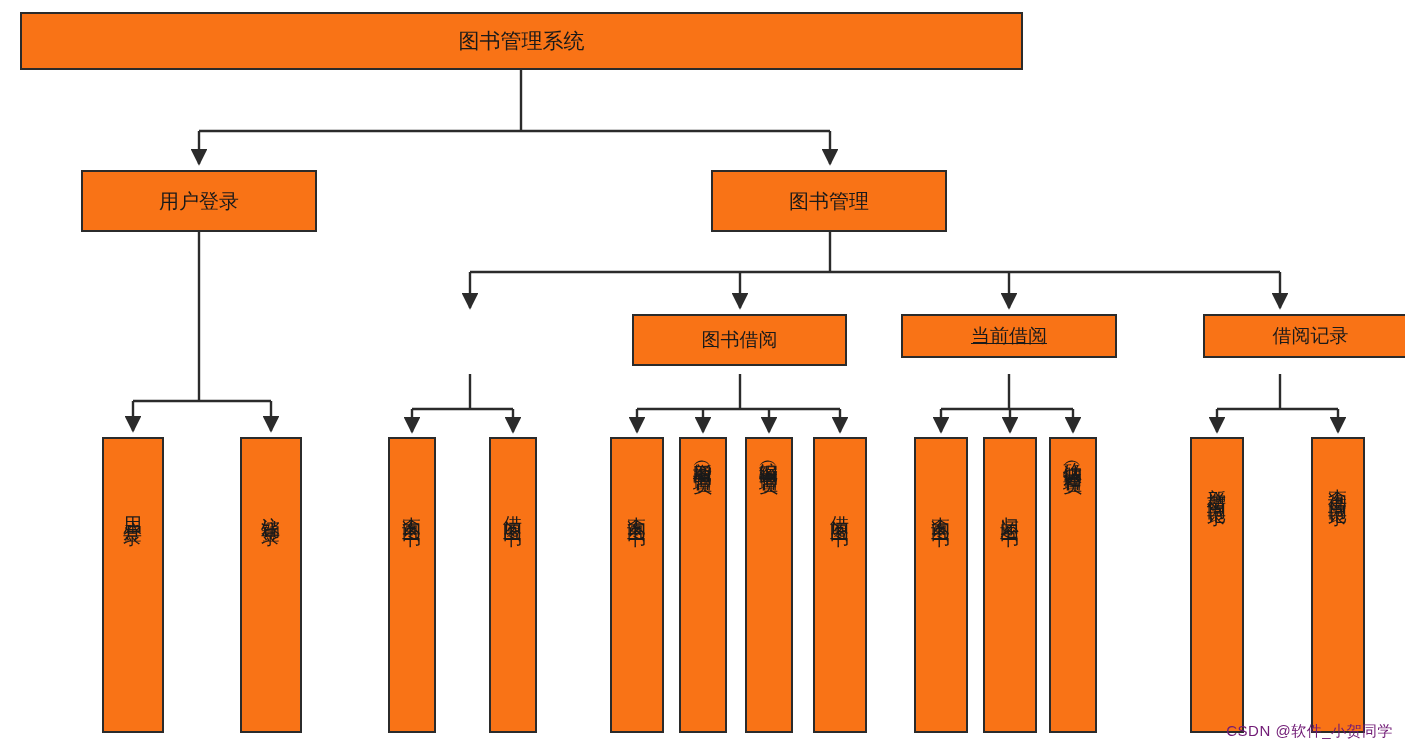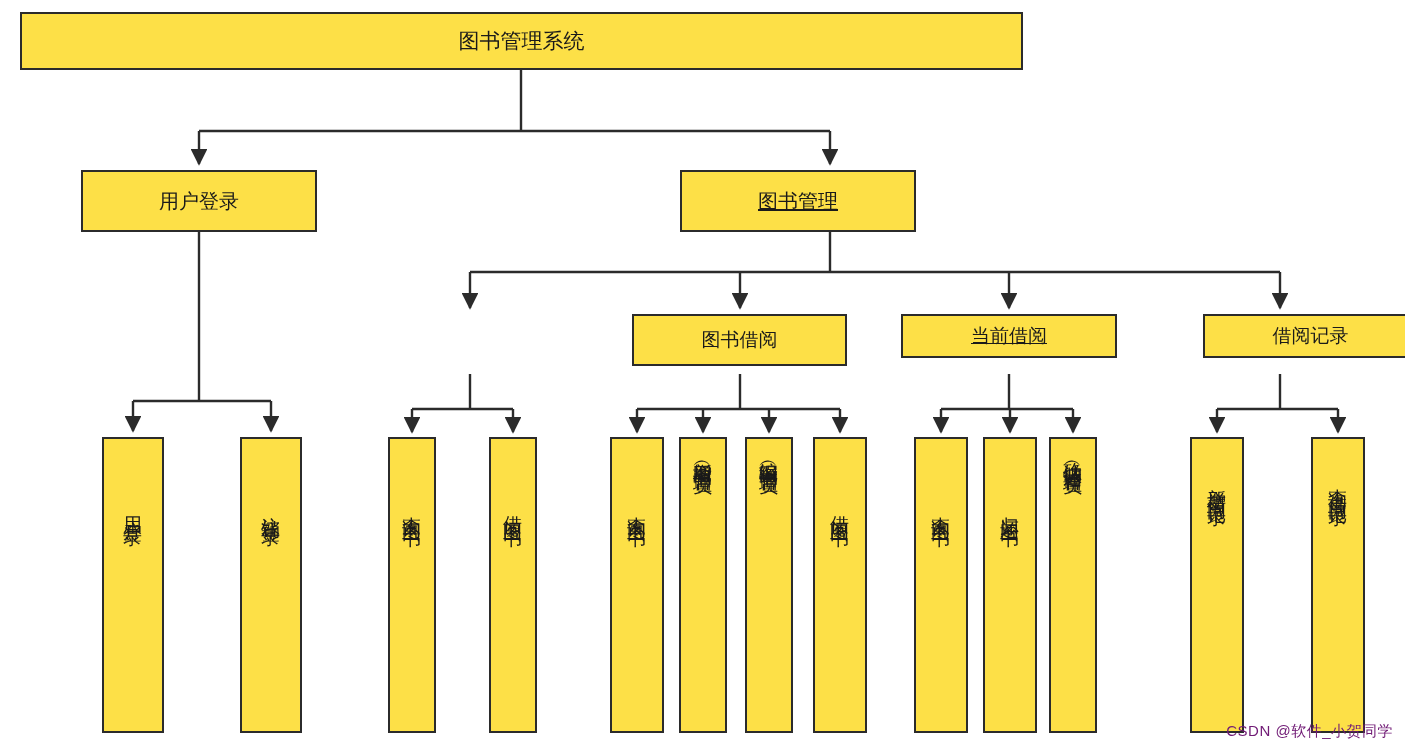--- a/index.html
+++ b/index.html
@@ -22,21 +22,21 @@
     position: absolute;
     left: 0;
     top: 0;
     width: 1405px;
     height: 747px;
     pointer-events: none;
   }
   .node {
     position: absolute;
     box-sizing: border-box;
-    background: #fde047;
+    background: #f97316;
     border: 2px solid #2b2b2b;
     display: flex;
     align-items: center;
     justify-content: center;
     color: #1a1a1a;
     z-index: 2;
   }
   .node.root {
     font-size: 21px;
   }
@@ -132,21 +132,21 @@
     </g>
   </svg>
 
   <div class="node root" style="left:20px; top:12px; width:1003px; height:58px;">
     <span>图书管理系统</span>
   </div>
 
   <div class="node l2" style="left:81px; top:170px; width:236px; height:62px;">
     <span>用户登录</span>
   </div>
-  <div class="node l2" style="left:680px; top:170px; width:236px; height:62px;text-decoration:underline;">
+  <div class="node l2" style="left:711px; top:170px; width:236px; height:62px;">
     <span>图书管理</span>
   </div>
 
   <div class="node l3" style="left:632px; top:314px; width:215px; height:52px;">
     <span>图书借阅</span>
   </div>
   <div class="node l3" style="left:901px; top:314px; width:216px; height:44px;text-decoration:underline;">
     <span>当前借阅</span>
   </div>
   <div class="node l3" style="left:1203px; top:314px; width:215px; height:44px;">

